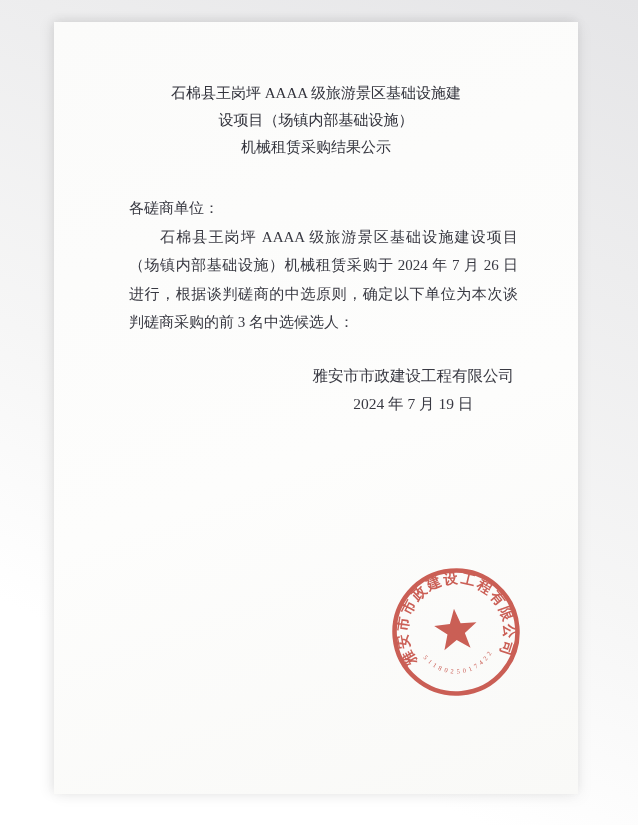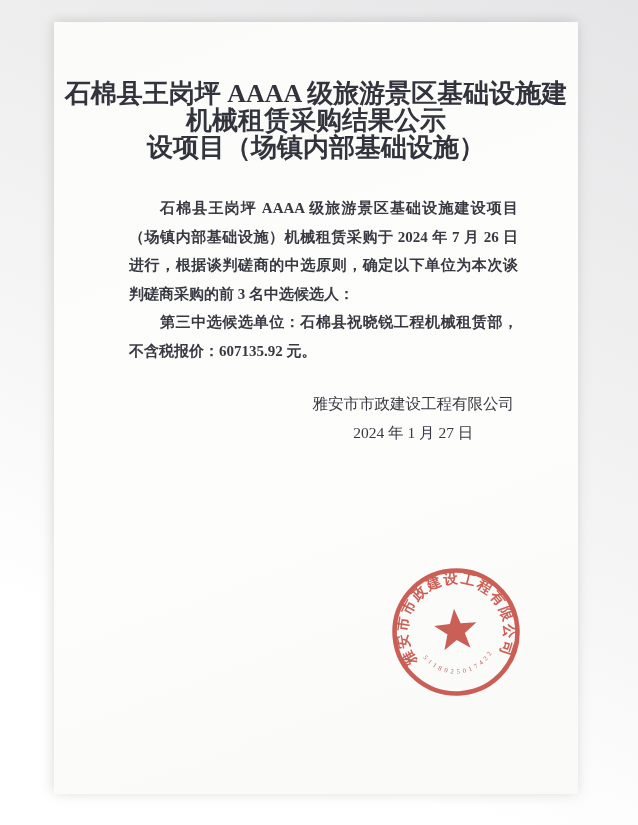--- a/index.html
+++ b/index.html
@@ -19,34 +19,34 @@
     left: 54px;
     top: 22px;
     width: 524px;
     height: 772px;
     background: linear-gradient(160deg, #fbfbfa 0%, #fdfdfc 55%, #f9f9f7 100%);
     box-shadow: -5px 0 12px rgba(0,0,0,0.06), 0 -4px 10px rgba(0,0,0,0.05), 4px 4px 14px rgba(0,0,0,0.04);
   }
   .title-block {
     margin-top: 58px;
     text-align: center;
-    font-size: 26px;
-    font-weight: bold;
+    font-size: 15px;
+    font-weight: normal;
     line-height: 27px;
     color: #32333c;
   }
   .content {
     margin: 33px 60px 0 75px;
     font-size: 15px;
     line-height: 28.5px;
     color: #383942;
     text-align: justify;
   }
   .content p { margin: 0; }
-  .content p.indent { text-indent: 31px; font-weight: bold; }
+  .content p.indent { text-indent: 31px; }
   .signature {
     margin: 25px 64px 0 auto;
     width: max-content;
     text-align: center;
     font-size: 15.5px;
     line-height: 28.5px;
     color: #383942;
   }
   .seal {
     position: absolute;
@@ -63,32 +63,32 @@
   .seal-arc { font-size: 14px; font-weight: bold; }
   .seal-code { font-size: 6.4px; letter-spacing: 0.6px; }
 </style>
 </head>
 <body>
 
 <div class="paper">
 
   <div class="title-block">
     <div>石棉县王岗坪 AAAA 级旅游景区基础设施建</div>
+    <div>设项目（场镇内部基础设施）</div>
     <div>机械租赁采购结果公示</div>
-    <div>设项目（场镇内部基础设施）</div>
   </div>
 
   <div class="content">
+    <p>各磋商单位：</p>
     <p class="indent">石棉县王岗坪 AAAA 级旅游景区基础设施建设项目（场镇内部基础设施）机械租赁采购于 2024 年 7 月 26 日进行，根据谈判磋商的中选原则，确定以下单位为本次谈判磋商采购的前 3 名中选候选人：</p>
-    <p class="indent">第三中选候选单位：石棉县祝晓锐工程机械租赁部，不含税报价：607135.92 元。</p>
   </div>
 
   <div class="signature">
     <div>雅安市市政建设工程有限公司</div>
-    <div>2024 年 1 月 27 日</div>
+    <div>2024 年 7 月 19 日</div>
   </div>
 
 </div>
 
 <svg class="seal" viewBox="0 0 130 130" xmlns="http://www.w3.org/2000/svg">
   <circle class="seal-ring" cx="65" cy="65" r="60.5" stroke="#c84a40"></circle>
 
   <defs>
     <path id="sealArcTop" d="M 25.7,92.5 A 48,48 0 1 1 104.3,92.5" fill="none"></path>
     <path id="sealArcBottom" d="M 29.5,85.5 A 41,41 0 0 0 100.5,85.5" fill="none"></path>

